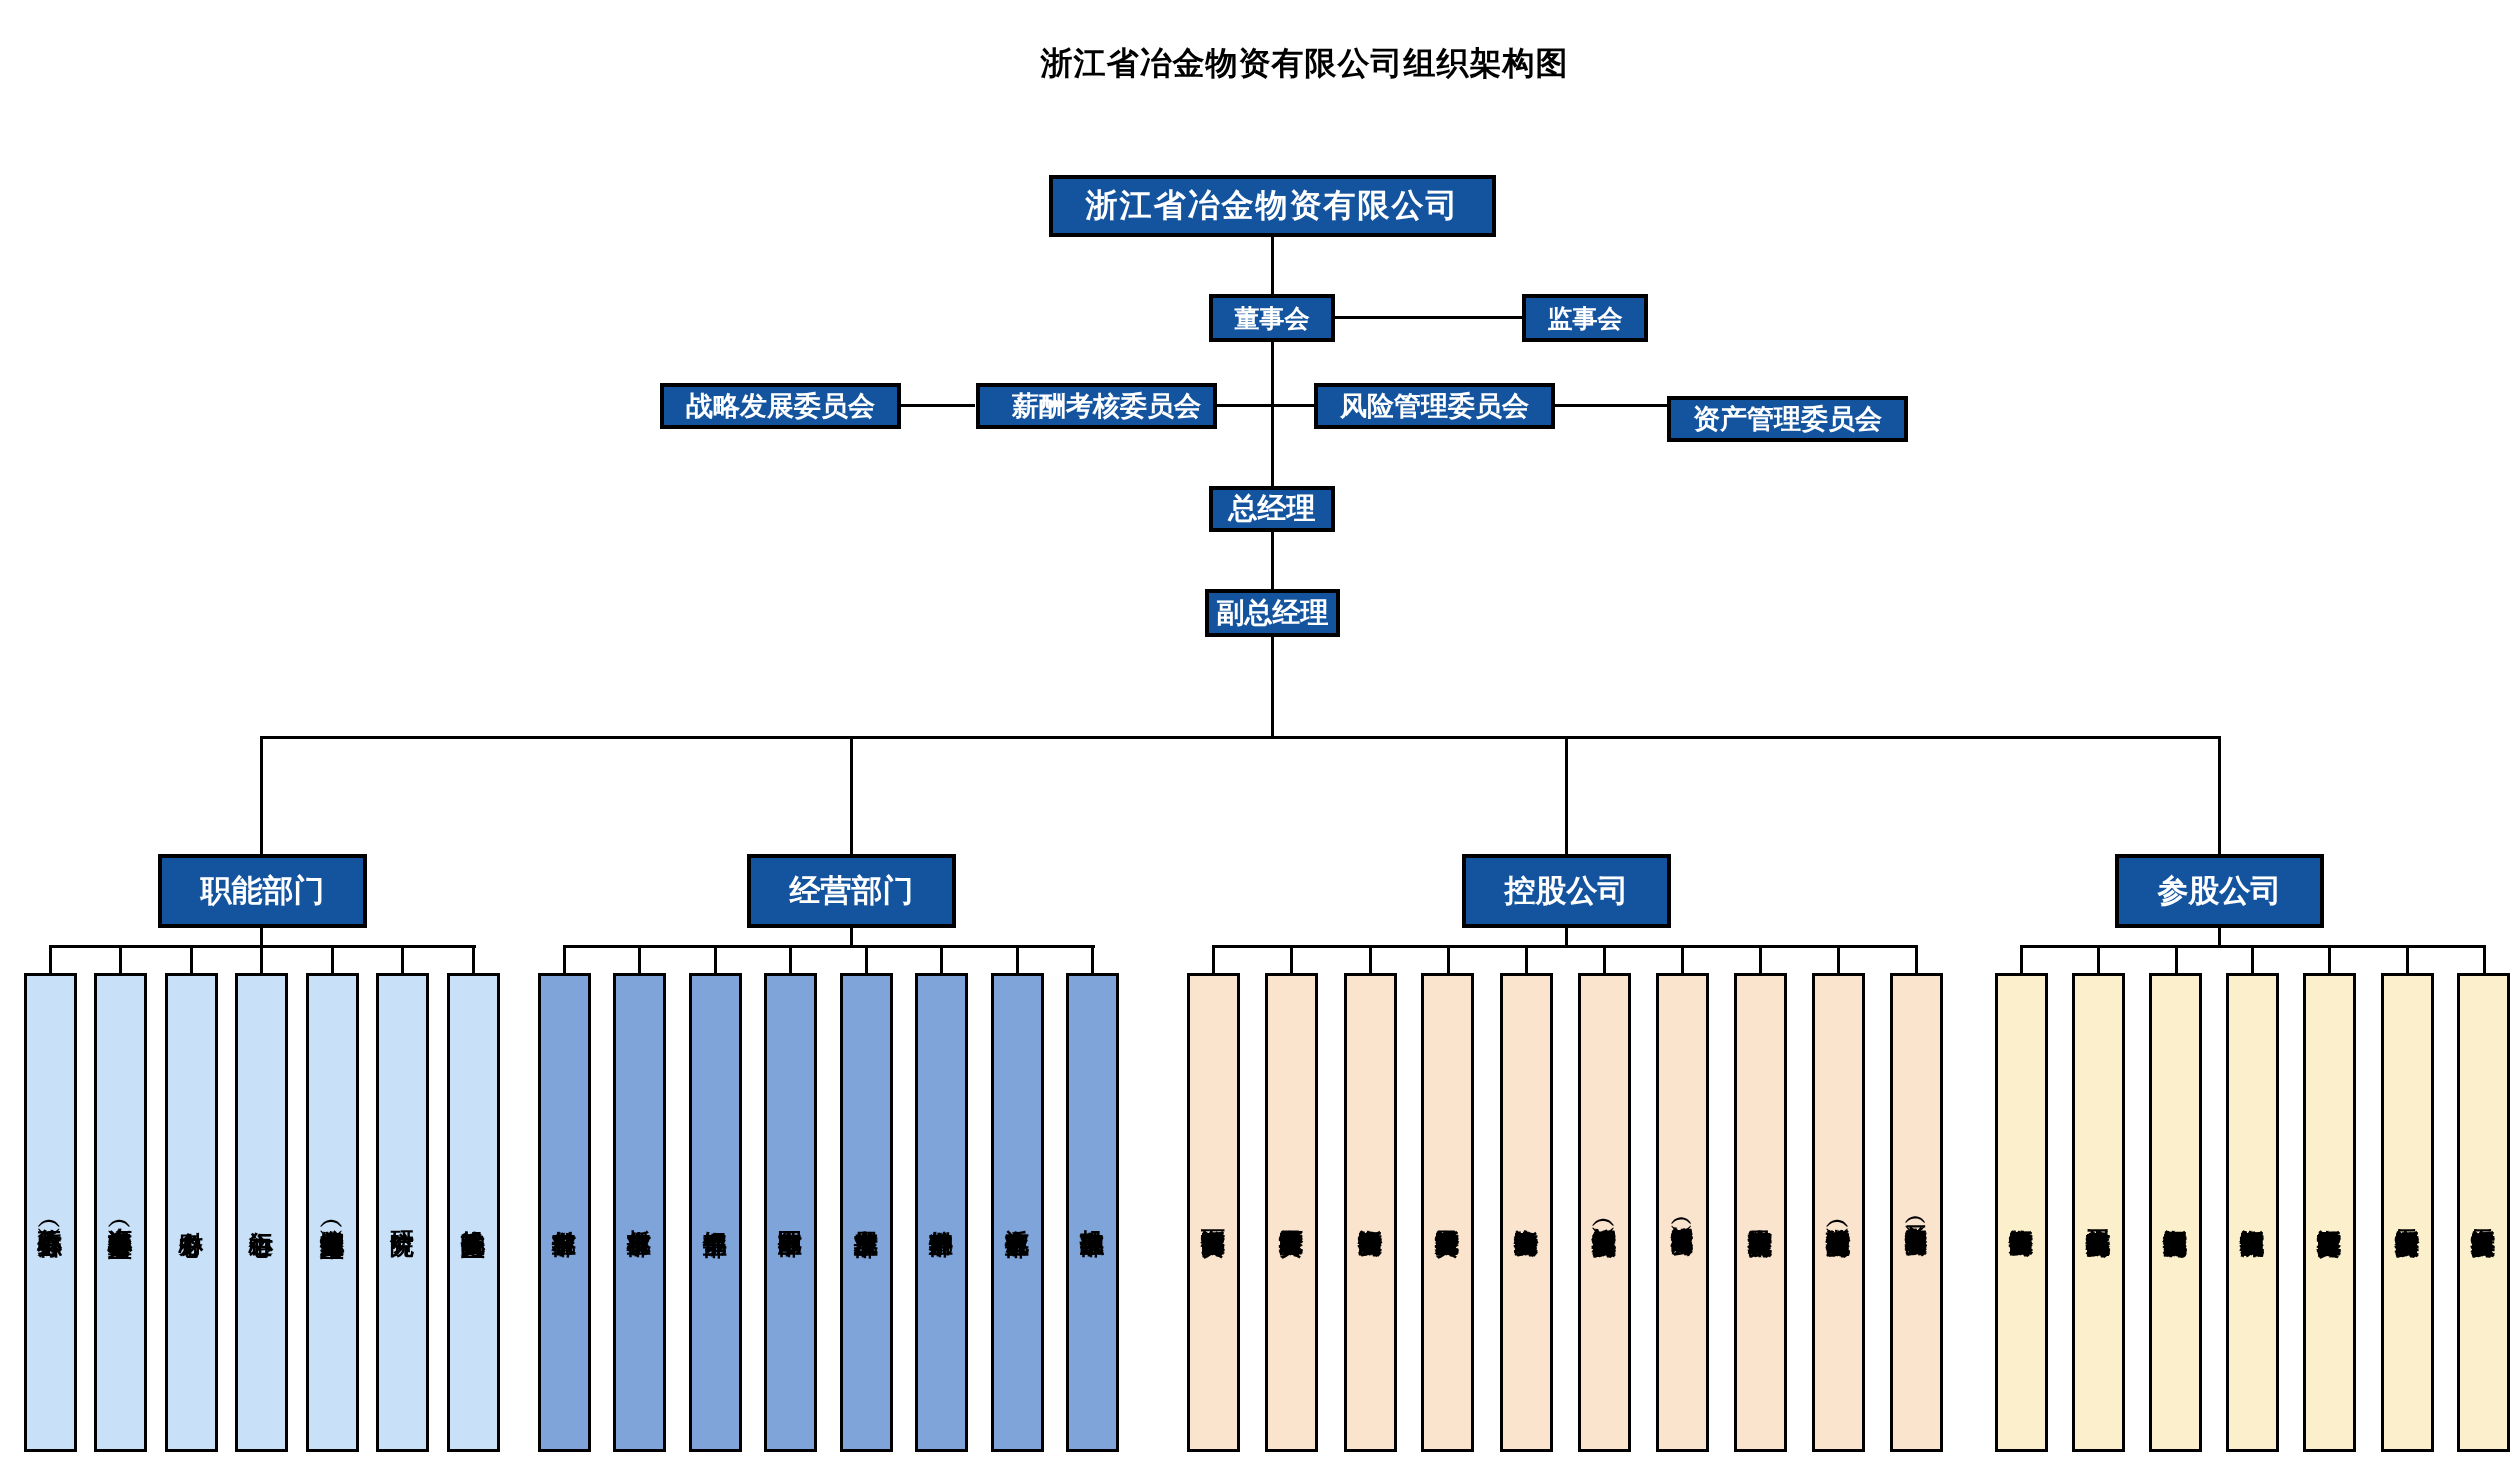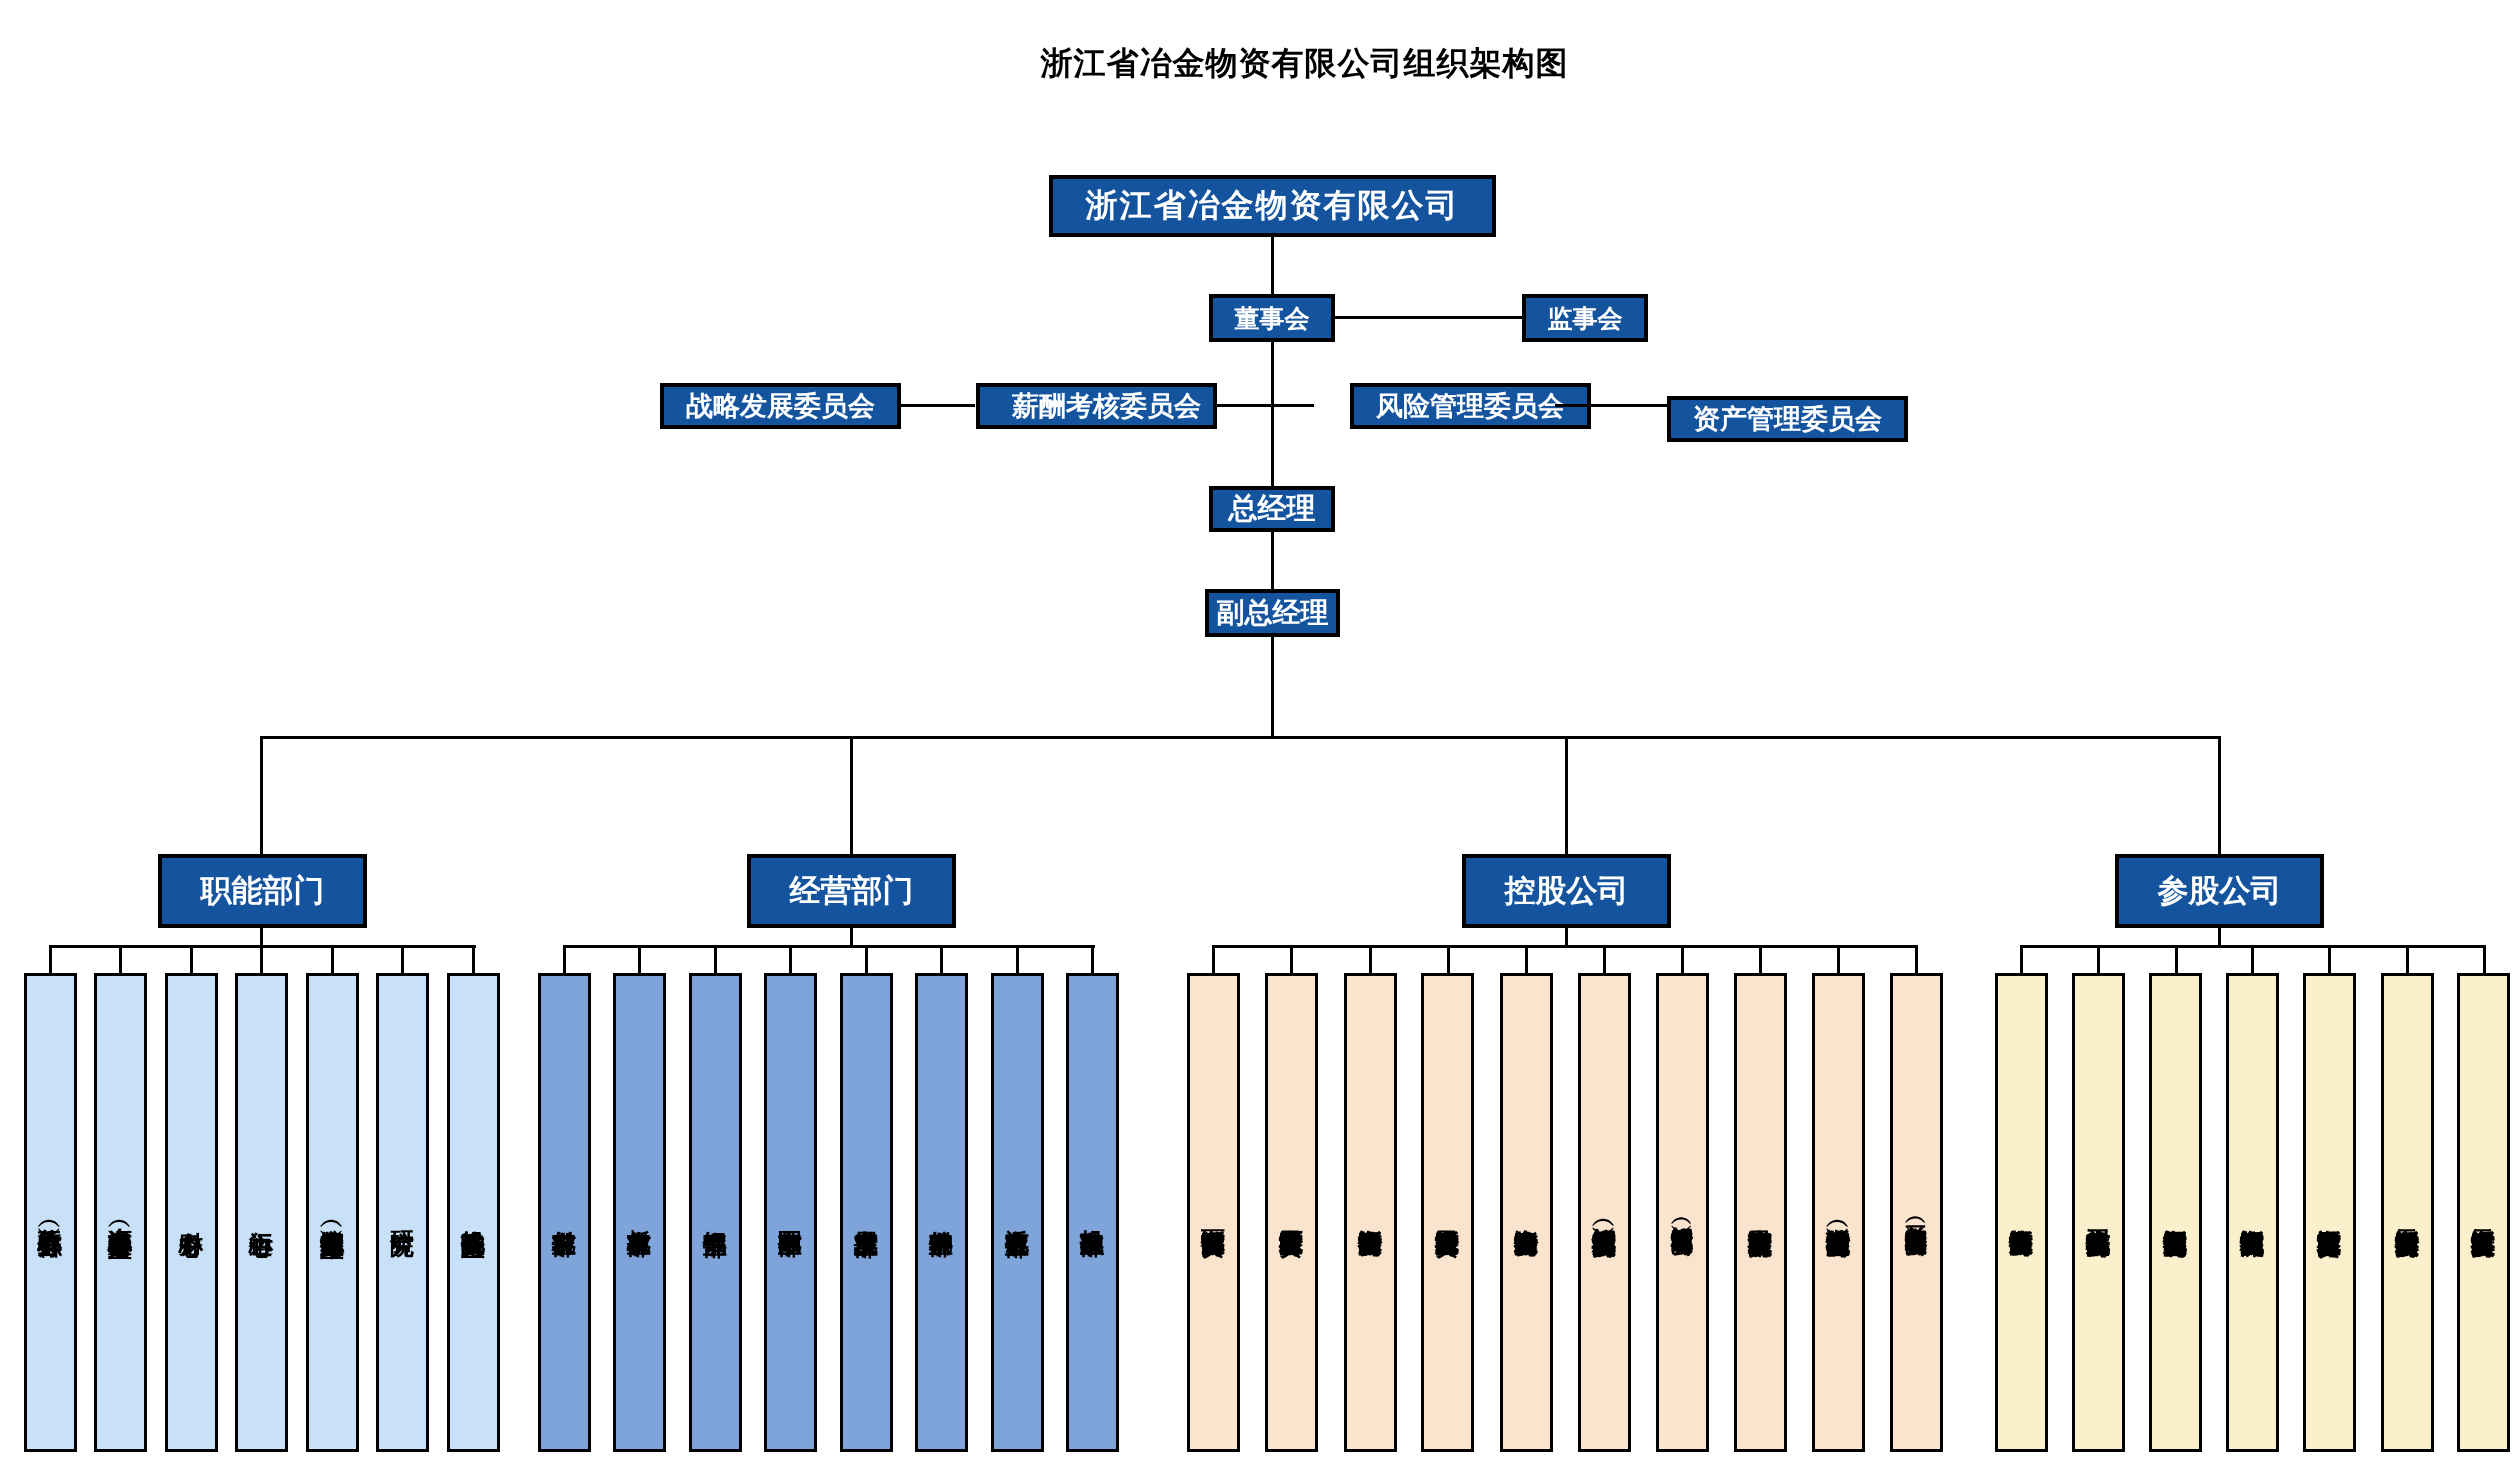--- a/index.html
+++ b/index.html
@@ -52,21 +52,21 @@
 <div id="canvas">
 
   <div class="title">浙江省冶金物资有限公司组织架构图</div>
 
   <div class="box root" style="background: rgb(20, 84, 158); text-align: center;">浙江省冶金物资有限公司</div>
   <div class="box small board" style="background: rgb(20, 84, 158);">董事会</div>
   <div class="box small superv" style="background: rgb(20, 84, 158);">监事会</div>
 
   <div class="box cmt cmt0" style="background: rgb(20, 84, 158);">战略发展委员会</div>
   <div class="box cmt cmt1" style="background: rgb(20, 84, 158);">薪酬考核委员会</div>
-  <div class="box cmt cmt2" style="background: rgb(20, 84, 158); margin-left: 36px;">风险管理委员会</div>
+  <div class="box cmt cmt2" style="background: rgb(20, 84, 158);">风险管理委员会</div>
   <div class="box cmt cmt3" style="background: rgb(20, 84, 158);">资产管理委员会</div>
 
   <div class="box gm" style="background: rgb(20, 84, 158);">总经理</div>
   <div class="box dgm" style="background: rgb(20, 84, 158);">副总经理</div>
 
   <div class="box hdr" id="hdr1" style="left: 747px; background: rgb(20, 84, 158);">经营部门</div>
   <div class="box hdr" id="hdr0" style="left: 158px; background: rgb(20, 84, 158);">职能部门</div>
   <div class="box hdr" id="hdr2" style="left: 1462px; background: rgb(20, 84, 158);">控股公司</div>
   <div class="box hdr" id="hdr3" style="left: 2115px; background: rgb(20, 84, 158);">参股公司</div>
 

